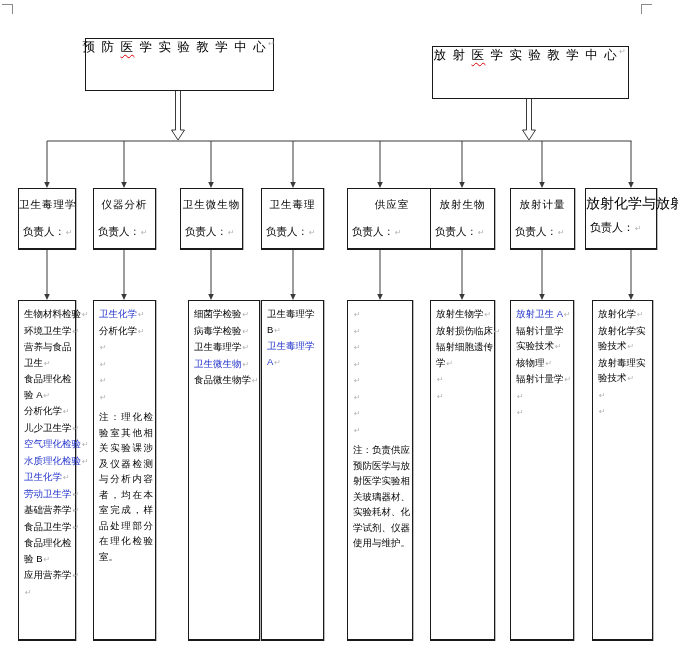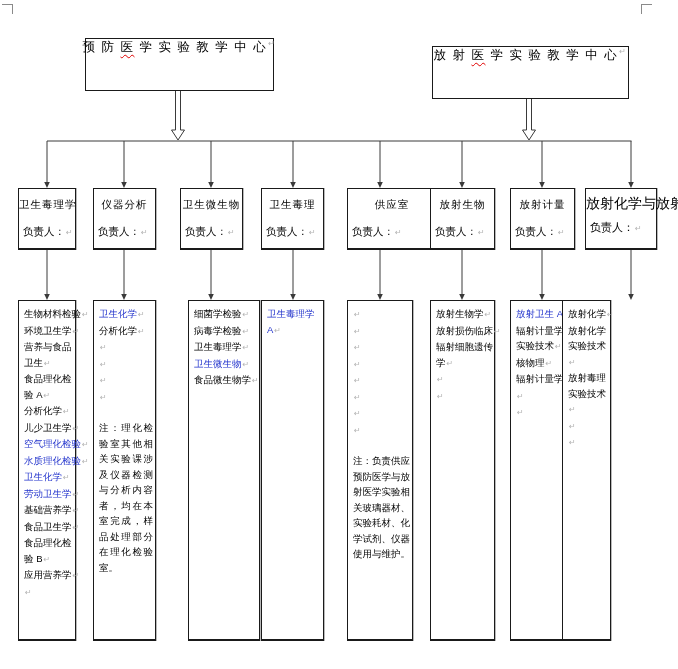--- a/index.html
+++ b/index.html
@@ -28,26 +28,26 @@
   .h8 .hleader{margin-top:7px;font-size:11px;}
   .h1{left:18px;width:58px}.h2{left:93px;width:63px}.h3{left:180px;width:63px}
   .h4{left:261px;width:63px}.h5{left:347px;width:90px}.h6{left:430px;width:65px}
   .h7{left:510px;width:65px}.h8{left:585px;width:72px}
   
   .dbox{position:absolute;top:300px;height:341px;background:#fff;border:1px solid #1a1a1a;
         border-bottom-width:2px;box-shadow:1px 0 0 rgba(128,128,128,.55);z-index:2;
         box-sizing:border-box;padding:5px 1px 0 5px;}
   .d1{left:18px;width:58px}.d2{left:93px;width:63px}.d3{left:188px;width:72px}
   .d4{left:261px;width:63px}.d5{left:347px;width:66px}.d6{left:430px;width:65px}
-  .d7{left:510px;width:64px}.d8{left:562px;width:49px}
+  .d7{left:510px;width:64px}.d8{left:592px;width:61px}
   .item{font-size:9.5px;line-height:15.5px;white-space:nowrap;}
   .item.wrap{white-space:normal;}
   .blue{color:#2233cc;}
   .mark{font-size:8px;color:#b3b3b3;margin-left:1px;}
-  .note{font-size:9.5px;line-height:15.5px;text-align:justify;margin-top:15px;
+  .note{font-size:9.5px;line-height:15.5px;text-align:justify;margin-top:4px;
         padding-right:1px;word-break:break-all;}
 </style>
 </head>
 <body>
 
 <div id="canvas">
 
   <div class="corner left"></div>
   <div class="corner right"></div>
 
@@ -164,20 +164,21 @@
       <div class="note">注：理化检验室其他相关实验课涉及仪器检测与分析内容者，均在本室完成，样品处理部分在理化检验室。</div>
     </div>
   <div class="dbox d3">
       <div class="item"><span>细菌学检验</span><span class="mark">↵</span></div>
       <div class="item"><span>病毒学检验</span><span class="mark">↵</span></div>
       <div class="item"><span>卫生毒理学</span><span class="mark">↵</span></div>
       <div class="item"><span class="blue">卫生微生物</span><span class="mark">↵</span></div>
       <div class="item"><span>食品微生物学</span><span class="mark">↵</span></div>
     </div>
   <div class="dbox d4">
+      <div class="item wrap"><span>卫生毒理学 B</span><span class="mark">↵</span></div>
       <div class="item wrap"><span class="blue">卫生毒理学 A</span><span class="mark">↵</span></div>
     </div>
   <div class="dbox d5">
       <div class="item"><span class="mark">↵</span></div>
       <div class="item"><span class="mark">↵</span></div>
       <div class="item"><span class="mark">↵</span></div>
       <div class="item"><span class="mark">↵</span></div>
       <div class="item"><span class="mark">↵</span></div>
       <div class="item"><span class="mark">↵</span></div>
       <div class="item"><span class="mark">↵</span></div>

